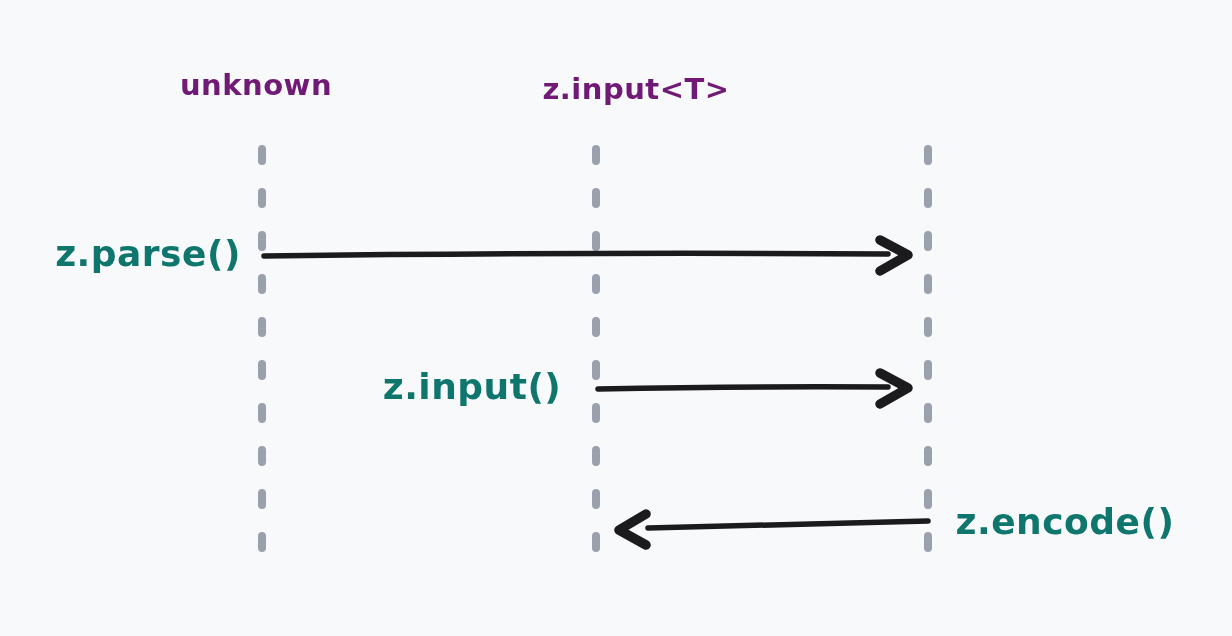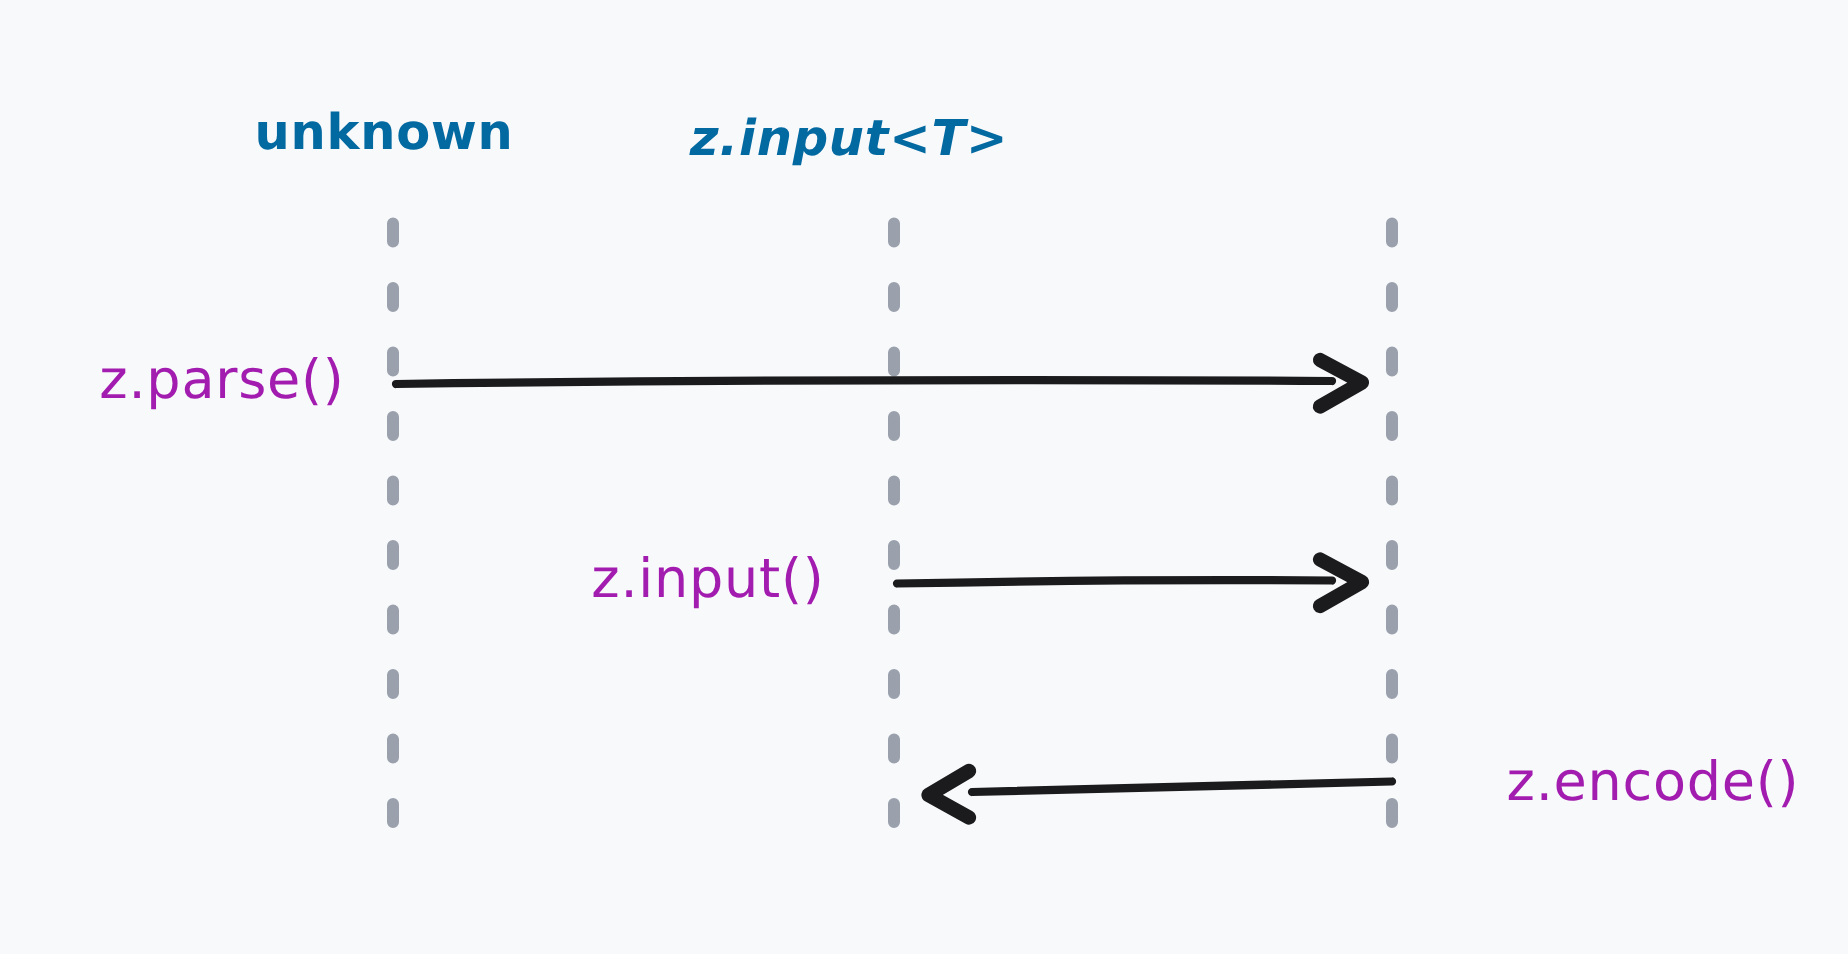--- a/index.html
+++ b/index.html
@@ -35,43 +35,43 @@
   }
   .head {
     fill: none;
     stroke-width: 9.5;
     stroke-linecap: round;
     stroke-linejoin: round;
   }
   .header-label {
     position: absolute;
     transform: translateX(-50%);
-    font-size: 33px;
+    font-size: 29px;
     font-weight: 700;
     letter-spacing: 0.5px;
-    color: #0369a1;
+    color: #701a75;
     white-space: nowrap;
   }
   .msg-label {
     position: absolute;
     transform: translateX(-50%);
     font-size: 36px;
-    font-weight: 400;
+    font-weight: 700;
     letter-spacing: 0.5px;
-    color: #a21caf;
+    color: #0f766e;
     white-space: nowrap;
   }
 </style>
 </head>
 <body>
 
 <div class="canvas">
 
   <div class="header-label" style="left:256px; top:68px;">unknown</div>
-  <div class="header-label" style="left:566px; top:72px;font-style:italic;">z.input&lt;T&gt;</div>
+  <div class="header-label" style="left:636px; top:72px;">z.input&lt;T&gt;</div>
 
   <svg class="diagram-svg" viewBox="0 0 1232 636">
 
     <line class="lifeline" x1="262" y1="149" x2="262" y2="566" stroke="#9aa1ad"></line>
     <line class="lifeline" x1="596" y1="149" x2="596" y2="566" stroke="#9aa1ad"></line>
     <line class="lifeline" x1="928" y1="149" x2="928" y2="566" stroke="#9aa1ad"></line>
 
     <g>
       <path class="shaft" d="M264 256 Q590 252 888 254" stroke="#1b1b1e"></path>
       <path class="head" d="M880 240 L908 255 L880 271" stroke="#1b1b1e"></path>
@@ -83,15 +83,15 @@
     </g>
 
     <g>
       <path class="shaft" d="M928 521 Q790 524 648 528" stroke="#1b1b1e"></path>
       <path class="head" d="M646 514 L619 530 L646 545" stroke="#1b1b1e"></path>
     </g>
   </svg>
 
   <div class="msg-label" style="left:148px; top:233px;">z.parse()</div>
   <div class="msg-label" style="left:472px; top:366px;">z.input()</div>
-  <div class="msg-label" style="left:1102px; top:501px;">z.encode()</div>
+  <div class="msg-label" style="left:1065px; top:501px;">z.encode()</div>
 
 </div>
 
 </body></html>

